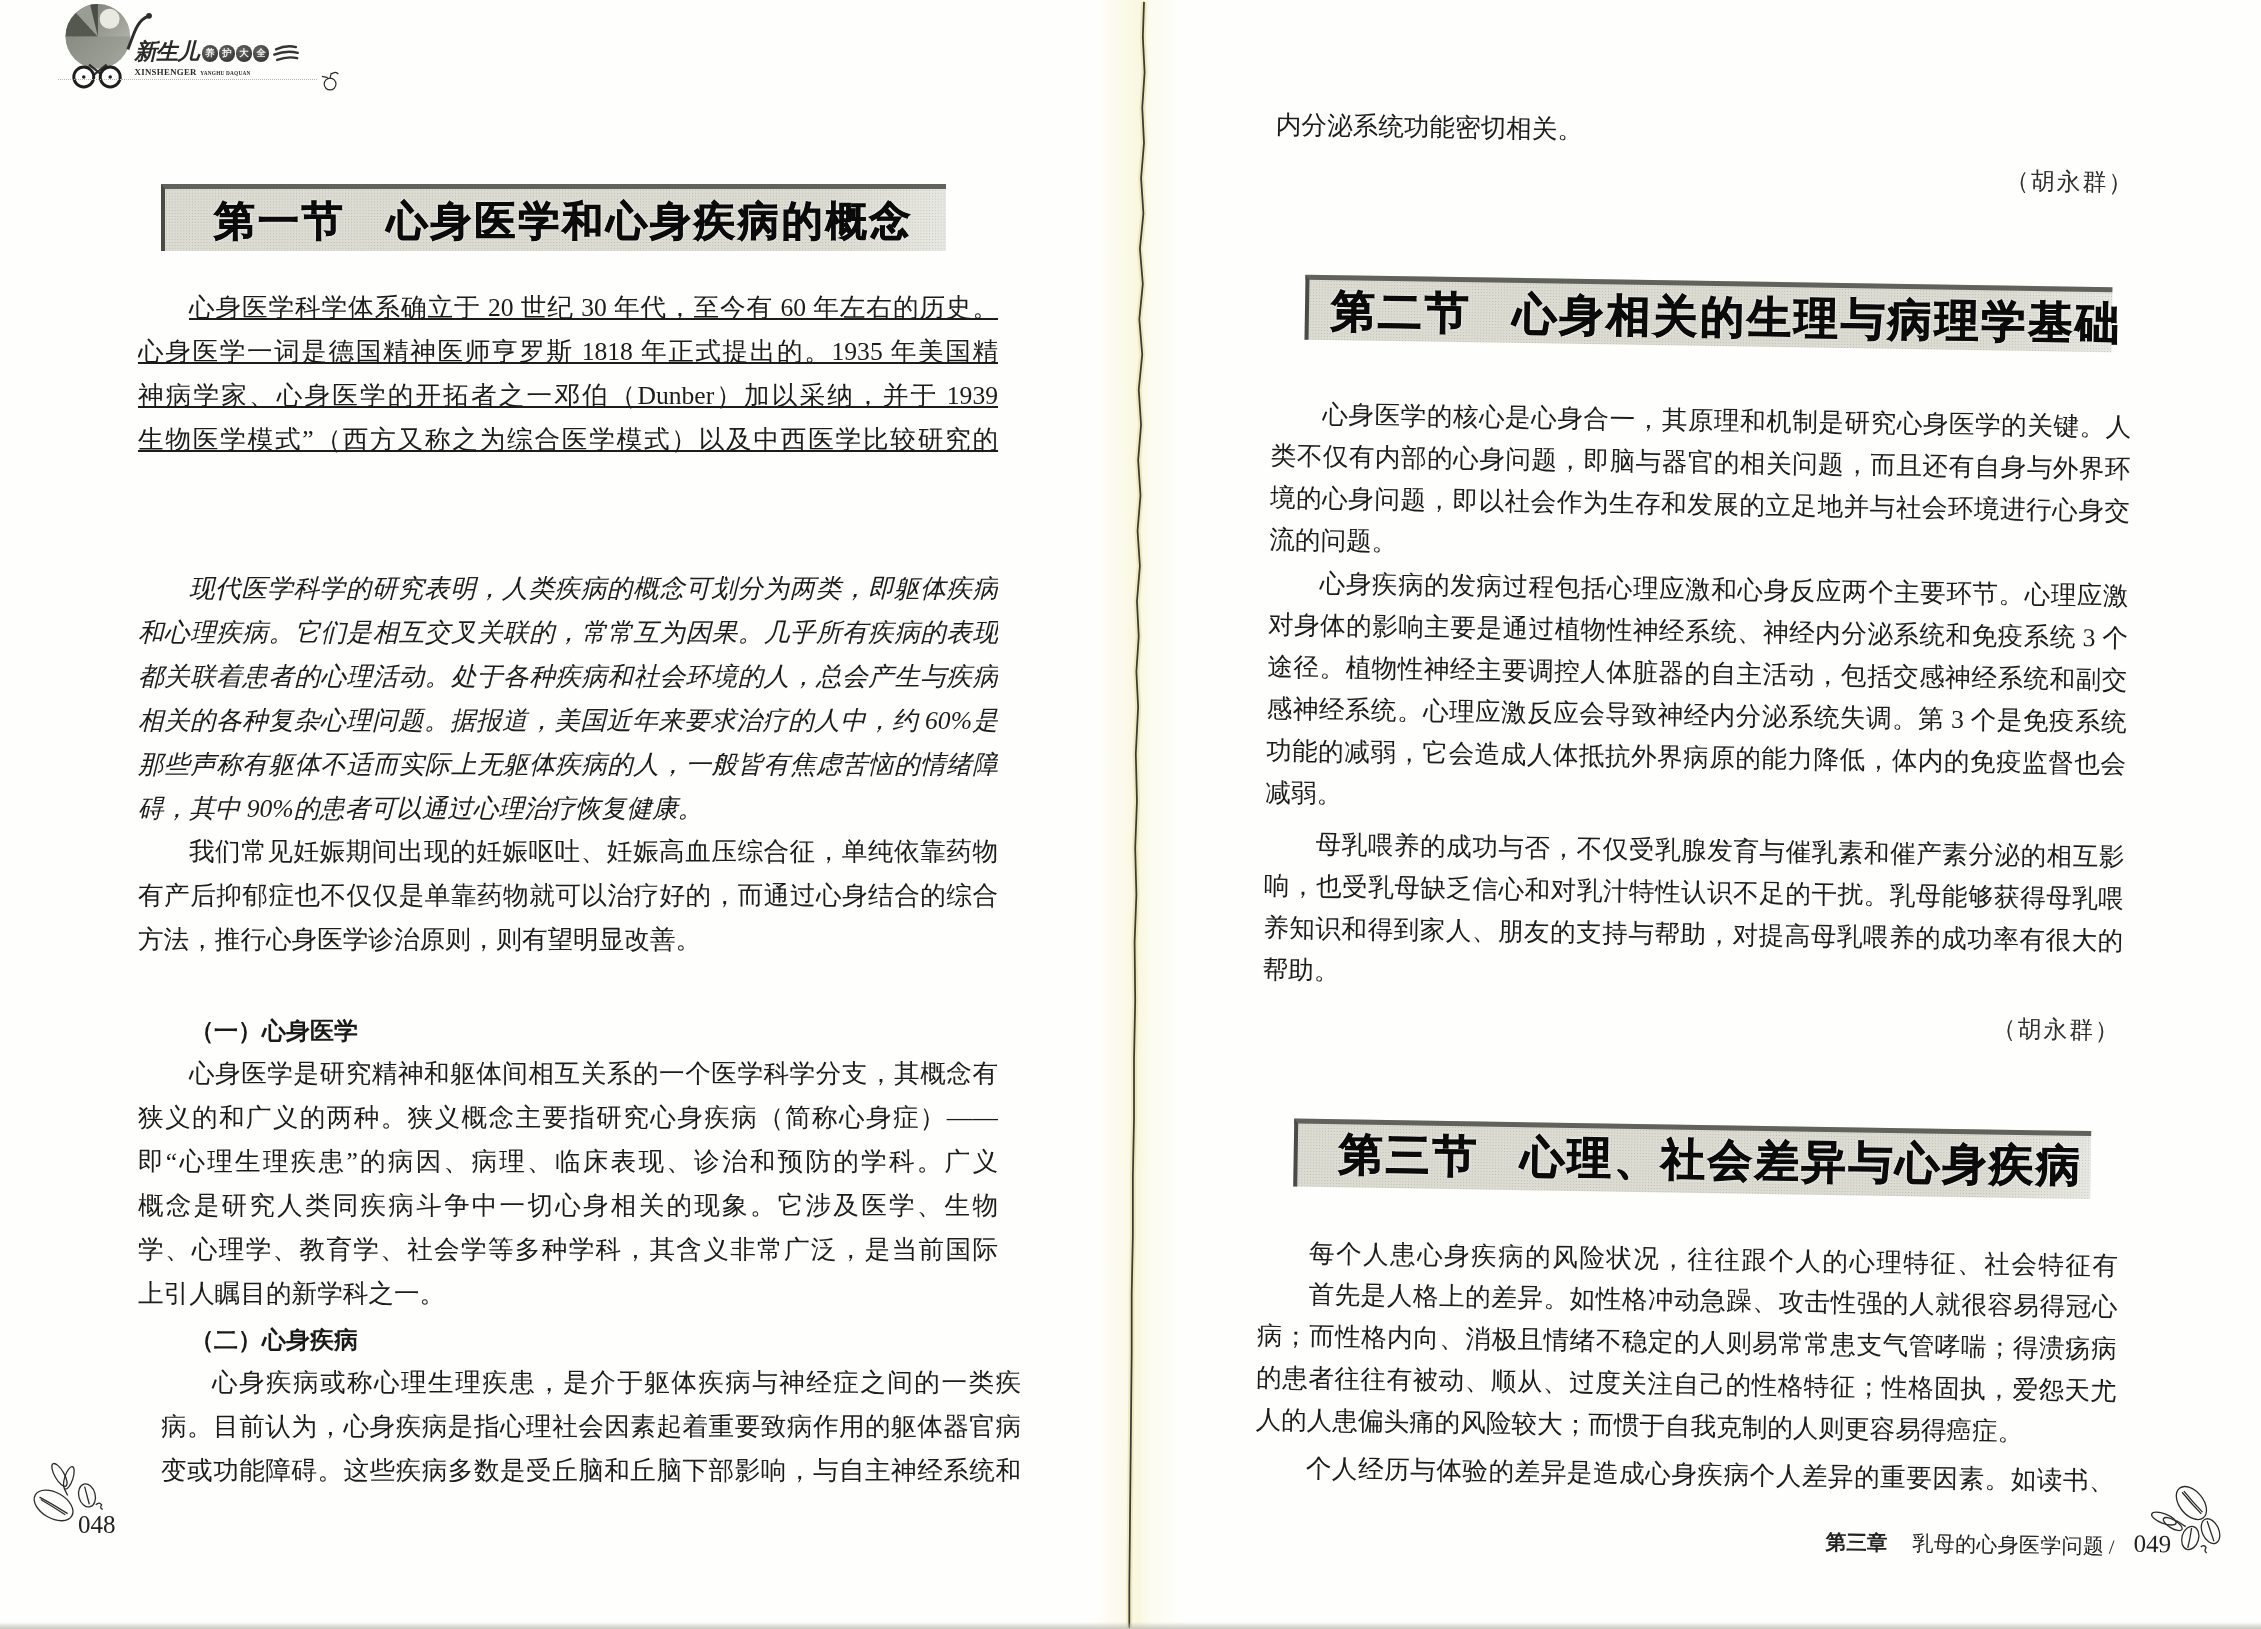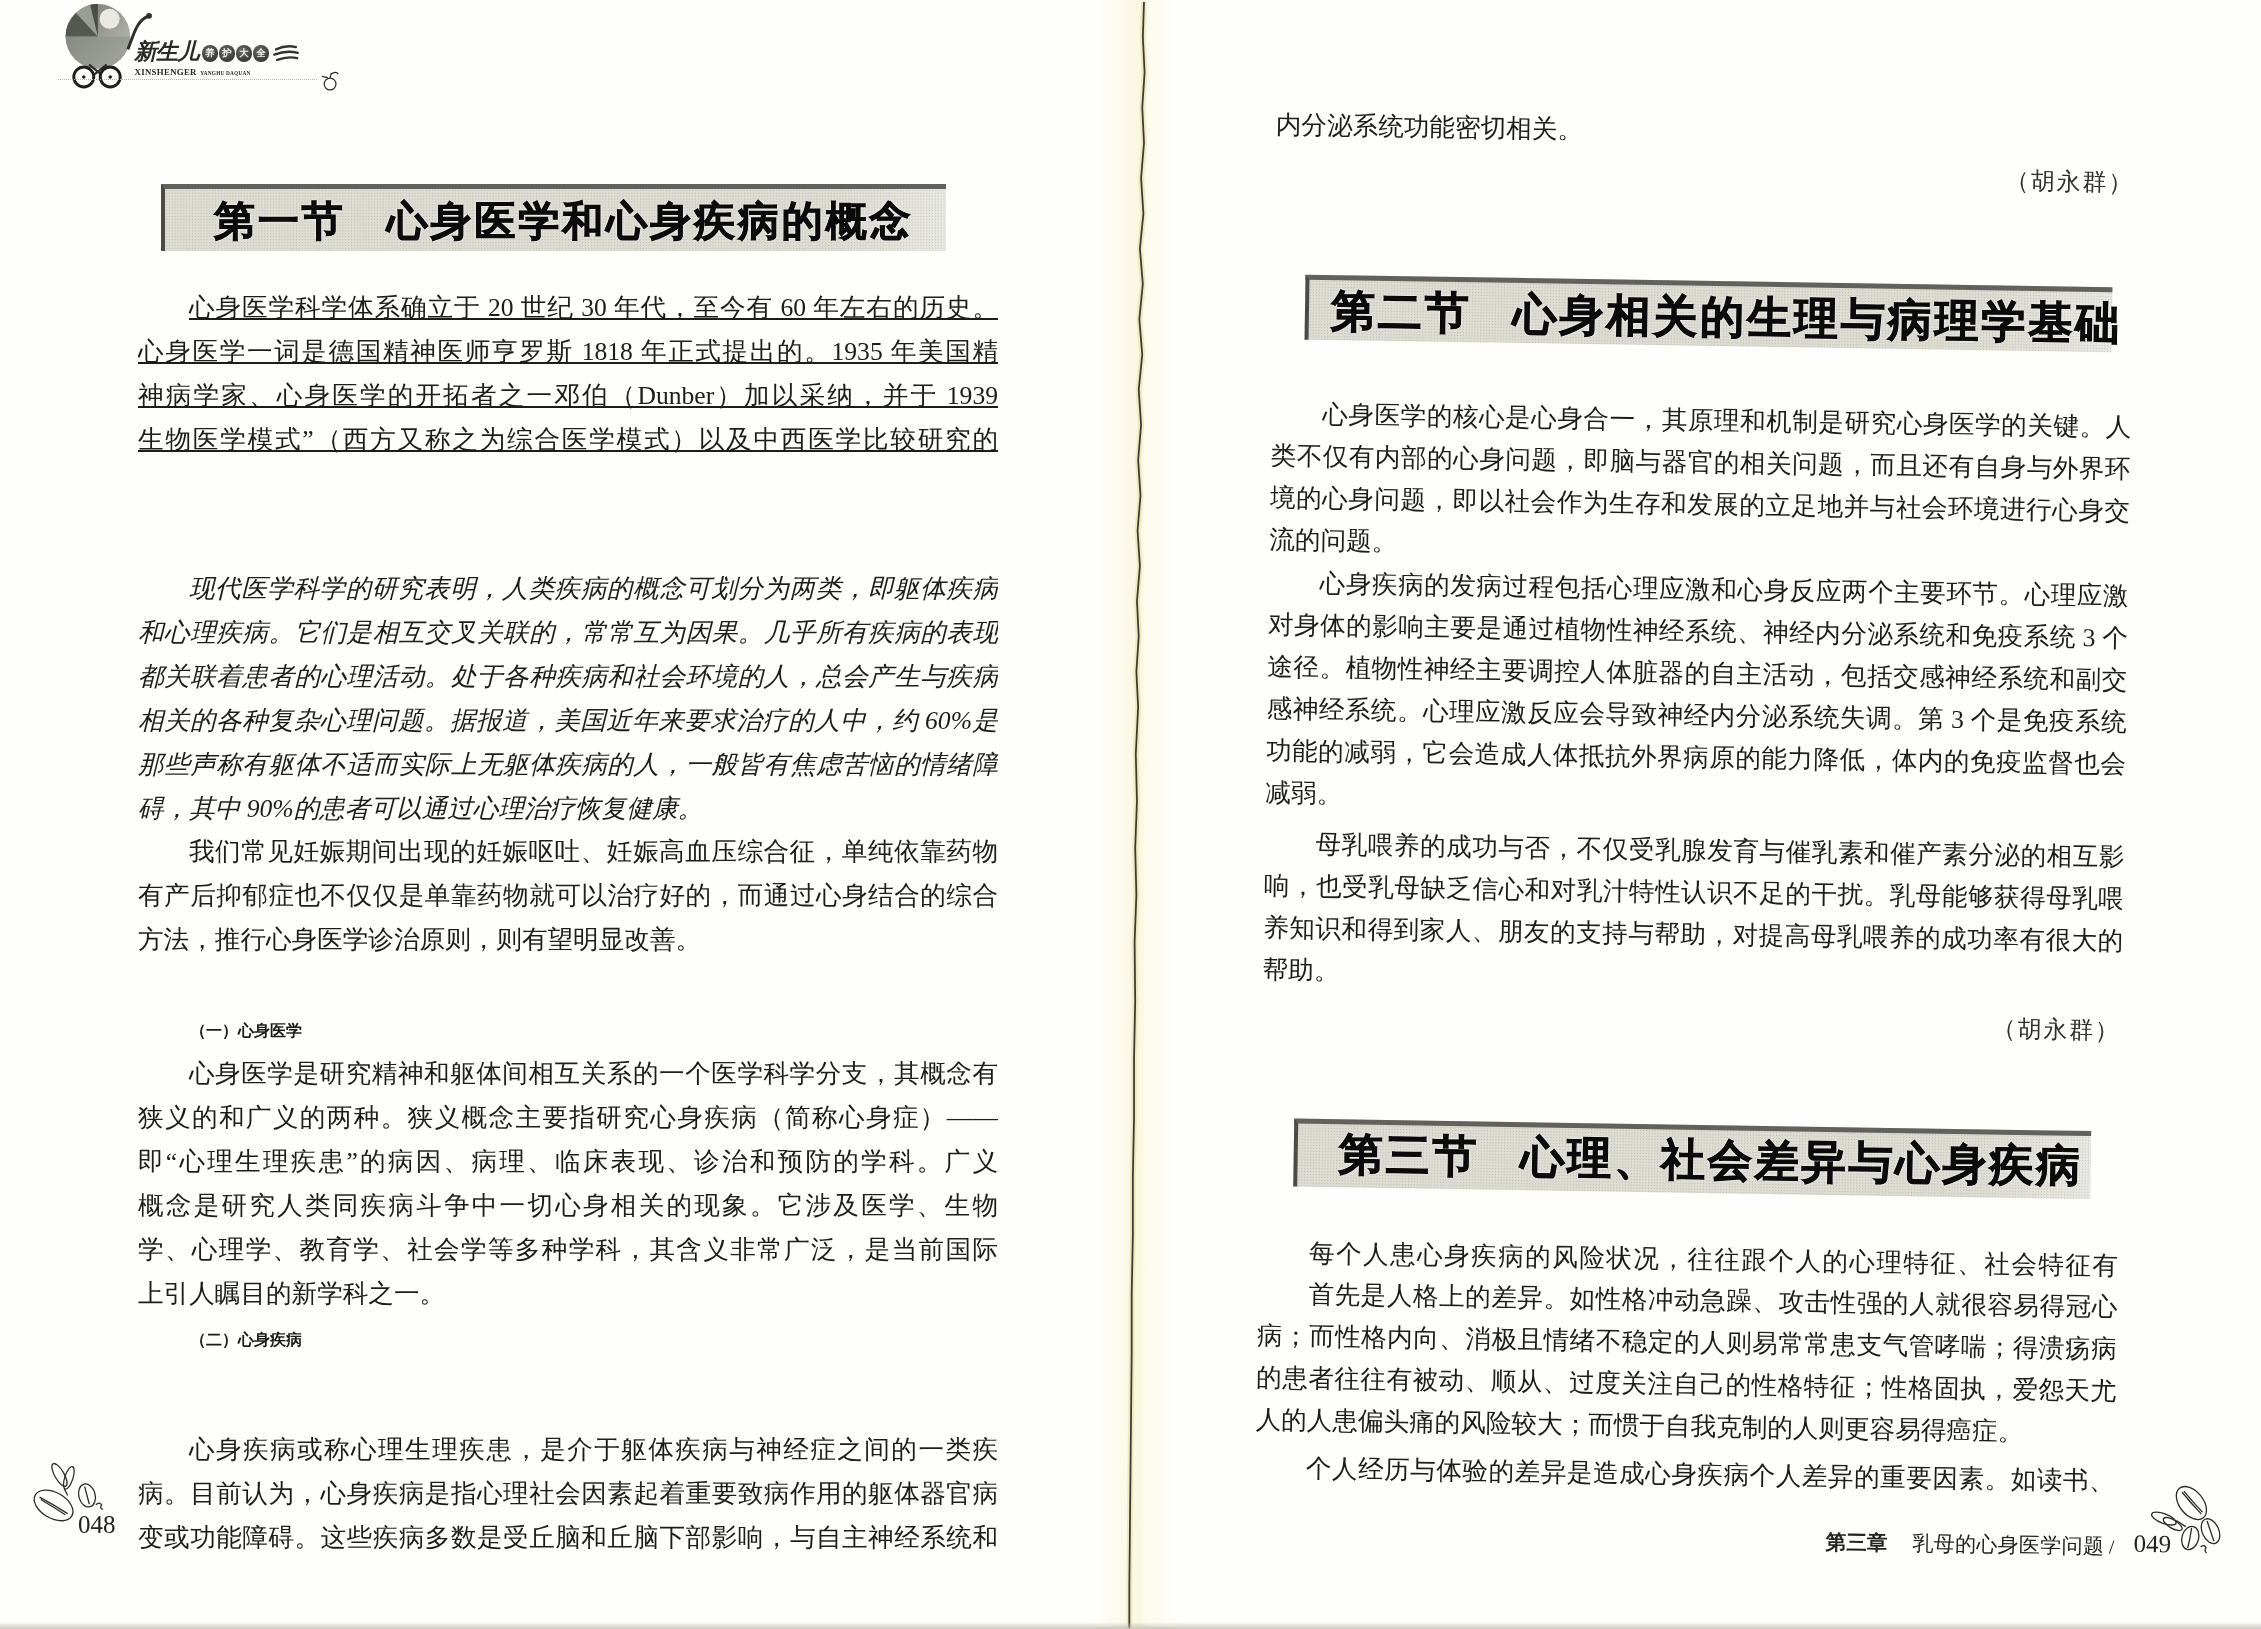--- a/index.html
+++ b/index.html
@@ -31,21 +31,21 @@
 
 
 .para{position:absolute;font-size:25.6px;}
 .para.pl{left:138px;width:860px;}
 .para.pr{left:1276px;width:860px;}
 .ln{display:block;text-align:justify;text-align-last:justify;overflow:hidden;}
 .pl .ln{height:44px;line-height:44px;}
 .pr .ln{height:42px;line-height:42px;}
 .ln.ind{padding-left:51px;}
 .ln.end{text-align-last:left;}
-.subhead{position:absolute;left:190px;font-family:"DejaVu Sans","Liberation Sans",sans-serif;font-weight:bold;font-size:16px;line-height:44px;height:44px;color:#1a1a1a;white-space:nowrap;}
+.subhead{position:absolute;left:190px;font-family:"DejaVu Sans","Liberation Sans",sans-serif;font-weight:bold;font-size:24px;line-height:44px;height:44px;color:#1a1a1a;white-space:nowrap;}
 .credit{position:absolute;left:1276px;width:859px;text-align:right;font-size:24px;line-height:42px;color:#2e2e2c;letter-spacing:1.8px;}
 
 
 .folio{position:absolute;font-family:"Liberation Serif",serif;font-size:25px;line-height:27px;color:#222;}
 .footer{position:absolute;left:1848px;top:1519px;height:27px;display:flex;align-items:baseline;white-space:nowrap;color:#222;}
 .footer .chap{font-family:"DejaVu Sans",sans-serif;font-weight:bold;font-size:20.6px;}
 .footer .gap{display:inline-block;width:25px;}
 .footer .ctitle{font-size:21px;letter-spacing:0.3px;}
 .footer .sep{font-size:20px;margin-left:4.7px;}
 .icon{position:absolute;}
@@ -141,21 +141,21 @@
     <div class="ln ind">心身医学是研究精神和躯体间相互关系的一个医学科学分支，其概念有</div>
     <div class="ln">狭义的和广义的两种。狭义概念主要指研究心身疾病（简称心身症）——</div>
     <div class="ln">即“心理生理疾患”的病因、病理、临床表现、诊治和预防的学科。广义</div>
     <div class="ln">概念是研究人类同疾病斗争中一切心身相关的现象。它涉及医学、生物</div>
     <div class="ln">学、心理学、教育学、社会学等多种学科，其含义非常广泛，是当前国际</div>
     <div class="ln end">上引人瞩目的新学科之一。</div>
   </div>
 
   <div class="subhead" style="top:1318px;">（二）心身疾病</div>
 
-  <div class="para pl" style="top:1428px;">
+  <div class="para pl" style="top:1361px;margin-left:23px;">
     <div class="ln ind">心身疾病或称心理生理疾患，是介于躯体疾病与神经症之间的一类疾</div>
     <div class="ln">病。目前认为，心身疾病是指心理社会因素起着重要致病作用的躯体器官病</div>
     <div class="ln">变或功能障碍。这些疾病多数是受丘脑和丘脑下部影响，与自主神经系统和</div>
   </div>
 
   <svg class="icon" style="left:29.4px;top:1460px;" width="82" height="65" viewBox="0 0 140 110">
     <g stroke="#2b2b29" stroke-width="2.2" fill="none">
       <ellipse cx="42" cy="77" rx="36" ry="22" transform="rotate(30 42 77)"></ellipse>
       <path d="M18 63 Q42 76 66 91"></path>
       <path d="M20 67 Q42 80 62 93"></path>

